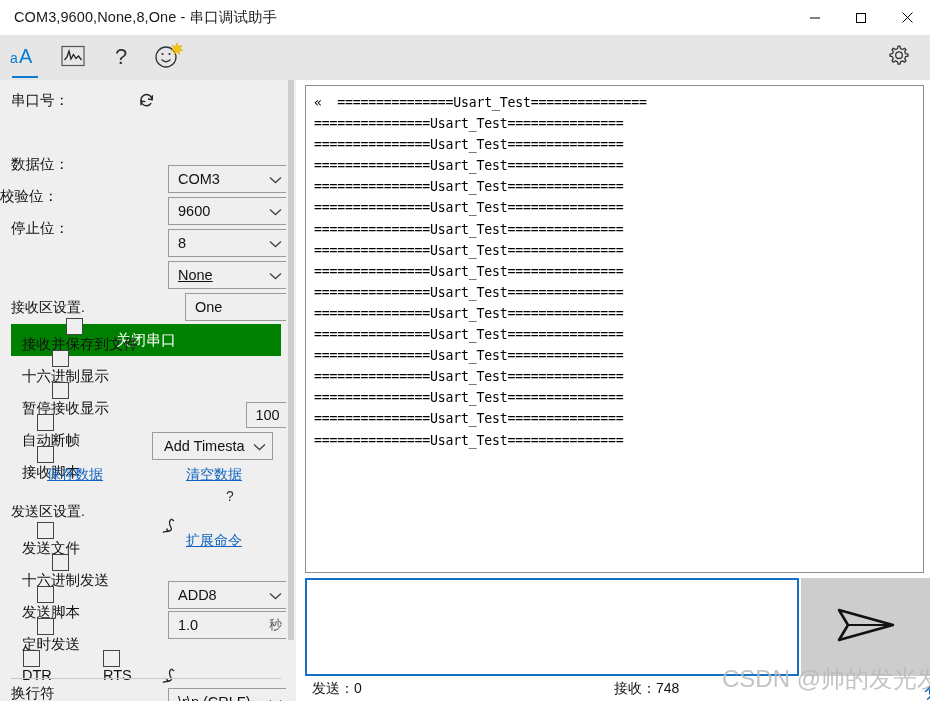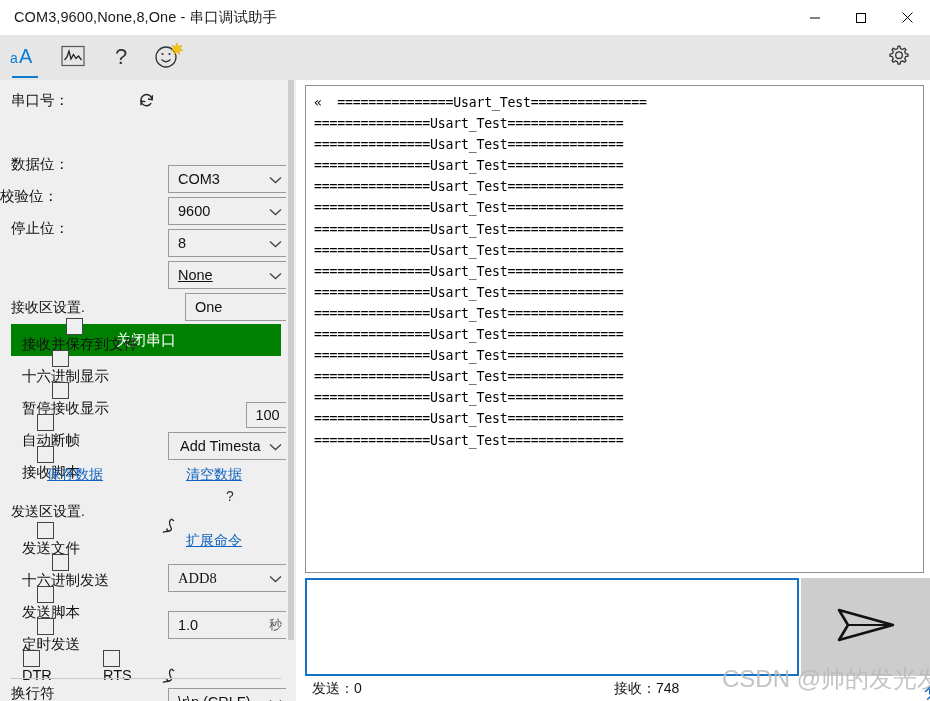--- a/index.html
+++ b/index.html
@@ -394,21 +394,21 @@
       <span class="cbox"></span>
       <span class="ctext">接收脚本</span>
     </div>
     <span class="icon-btn" style="left:160px; top:437px;">
       <svg width="16" height="18" viewBox="0 0 16 18">
         <path d="M11.5 2 C8 4.5 9.5 8 11 10.5 C12 12.2 11 14 9 14 C7 14 6 12.5 7.5 11.5" fill="none" stroke="#222" stroke-width="1.3"></path>
         <path d="M3 15.5 C5 13.5 7 15.5 9 14" fill="none" stroke="#222" stroke-width="1.3"></path>
         <path d="M11.5 2 L14 4" fill="none" stroke="#222" stroke-width="1.3"></path>
       </svg>
     </span>
-    <div class="combo" style="left:168px; top:352px; width:121px;padding-left:11px;">
+    <div class="combo" style="left:152px; top:352px; width:121px;padding-left:11px;">
       <span class="cv">Add Timesta</span>
       <span class="chev">
         <svg width="13" height="8" viewBox="0 0 13 8">
             <polyline points="1,1.5 6.5,6.5 12,1.5" fill="none" stroke="#444" stroke-width="1.3"></polyline>
           </svg>
       </span>
     </div>
 
     <div class="link" style="left:47px; top:386px;">保存数据</div>
     <div class="link" style="left:186px; top:386px;">清空数据</div>
@@ -430,21 +430,21 @@
       <span class="cbox"></span>
       <span class="ctext">发送脚本</span>
     </div>
     <span class="icon-btn" style="left:160px; top:587px;">
       <svg width="16" height="18" viewBox="0 0 16 18">
         <path d="M11.5 2 C8 4.5 9.5 8 11 10.5 C12 12.2 11 14 9 14 C7 14 6 12.5 7.5 11.5" fill="none" stroke="#222" stroke-width="1.3"></path>
         <path d="M3 15.5 C5 13.5 7 15.5 9 14" fill="none" stroke="#222" stroke-width="1.3"></path>
         <path d="M11.5 2 L14 4" fill="none" stroke="#222" stroke-width="1.3"></path>
       </svg>
     </span>
-    <div class="combo" style="left:168px; top:484px; width:121px;font-family:Liberation Serif, serif;">
+    <div class="combo" style="left:168px; top:501px; width:121px;">
       <span class="cv">ADD8</span>
       <span class="chev">
         <svg width="13" height="8" viewBox="0 0 13 8">
             <polyline points="1,1.5 6.5,6.5 12,1.5" fill="none" stroke="#444" stroke-width="1.3"></polyline>
           </svg>
       </span>
     </div>
 
     <div class="check-row" style="top:538px;">
       <span class="cbox"></span>

